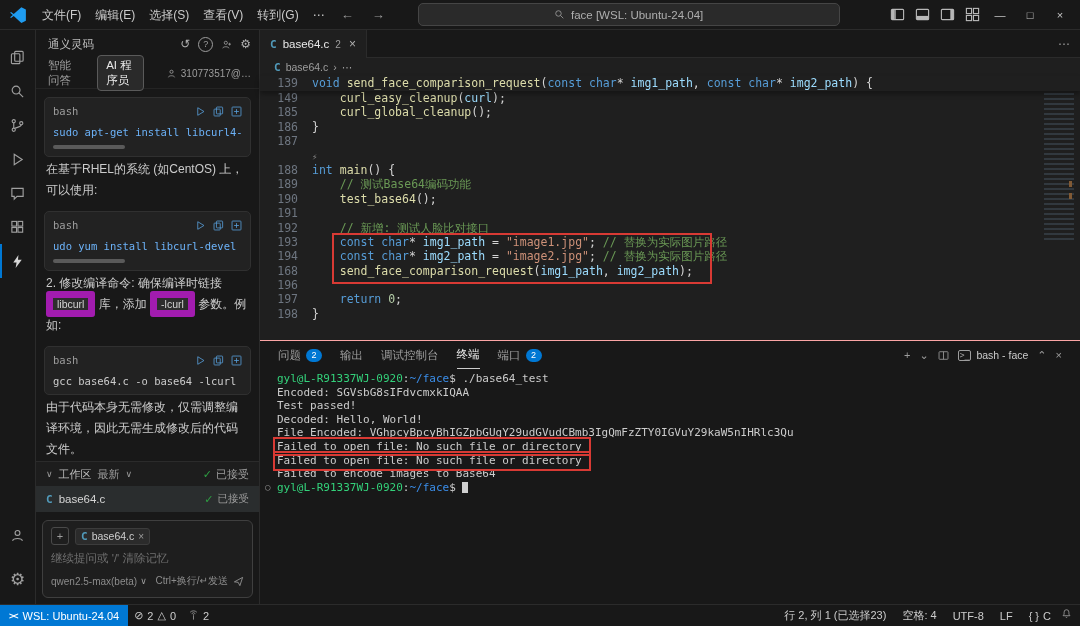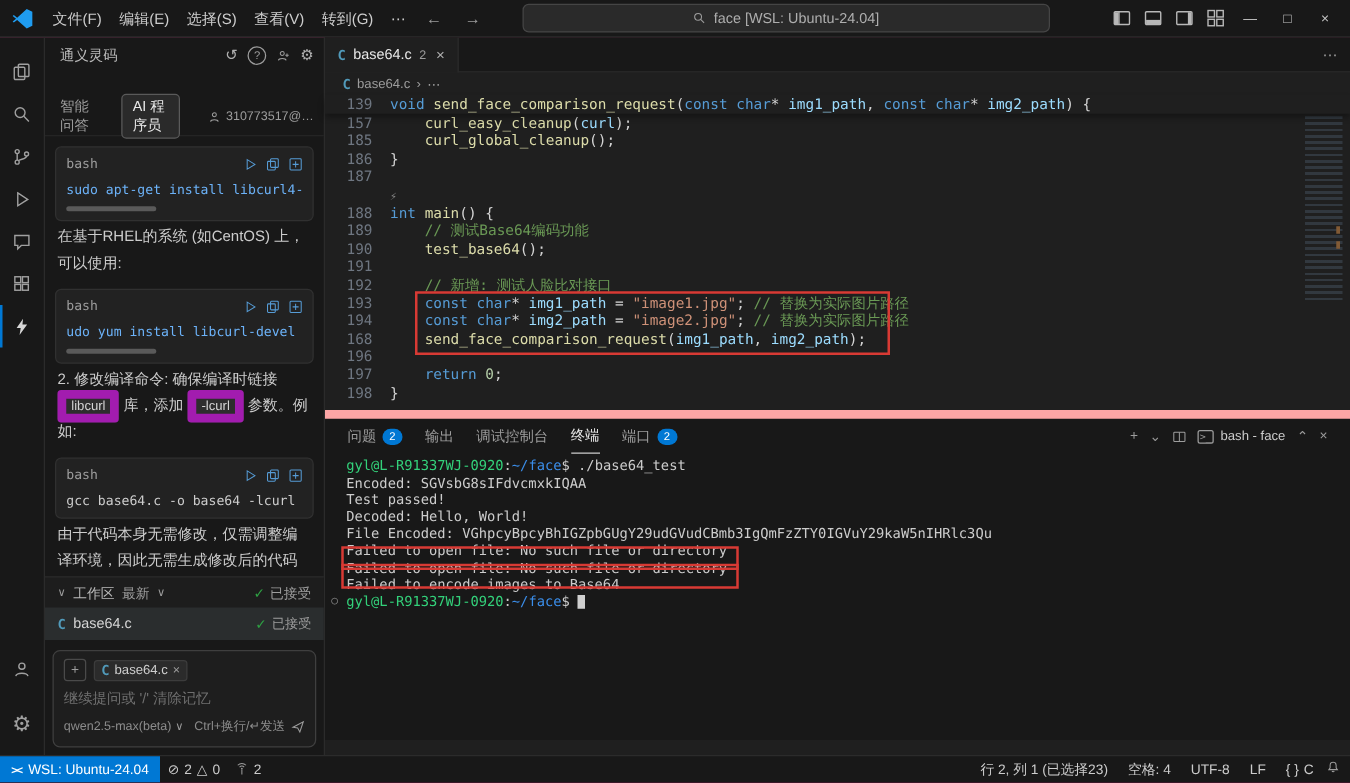--- a/index.html
+++ b/index.html
@@ -30,21 +30,21 @@
   .gear-glyph{font-size:17px;color:#b8b8b8;line-height:1;}
 
   
   .sidebar{position:absolute;left:36px;top:30px;width:224px;height:574px;background:#181818;
            border-right:1px solid #2b2b2b;box-sizing:border-box;display:flex;flex-direction:column;}
   .sb-header{height:28px;display:flex;align-items:center;padding:0 8px 0 12px;flex:none;}
   .sb-title{font-size:11.5px;color:#bbbbbb;}
   .sb-hicons{margin-left:auto;display:flex;align-items:center;gap:8px;color:#b0b0b0;}
   .sb-hicon{font-size:12px;}
   .help-circ{width:13px;height:13px;border:1px solid #9d9d9d;border-radius:50%;font-size:9px;display:flex;align-items:center;justify-content:center;color:#9d9d9d;}
-  .sb-tabs{height:30px;display:flex;align-items:center;gap:22px;padding:0 8px 0 12px;flex:none;border-bottom:1px solid #242424;margin-top:20px;}
+  .sb-tabs{height:30px;display:flex;align-items:center;gap:22px;padding:0 8px 0 12px;flex:none;border-bottom:1px solid #242424;}
   .sb-tab{color:#9d9d9d;font-size:11.5px;}
   .sb-tab.active{color:#e8e8e8;background:#2a2a2a;border:1px solid #5a5a5a;border-radius:4px;padding:2px 8px;}
   .sb-account{margin-left:auto;display:flex;align-items:center;gap:4px;color:#9d9d9d;font-size:10px;}
   .sb-content{flex:1;padding:8px 8px 4px;overflow:hidden;}
   .codeblock{background:#222222;border:1px solid #303030;border-radius:5px;padding:5px 8px 7px;}
   .cb-head{display:flex;align-items:center;height:16px;}
   .cb-lang{font-size:10.5px;color:#9d9d9d;font-family:"DejaVu Sans Mono",monospace;}
   .cb-icons{margin-left:auto;display:flex;gap:7px;}
   .cb-icons .svgs{stroke:#569cd6;}
   .cb-code{font-family:"DejaVu Sans Mono",monospace;font-size:10.5px;margin-top:7px;white-space:nowrap;overflow:hidden;color:#6cb2f8;}
@@ -95,21 +95,21 @@
   .ln{width:38px;flex:none;text-align:right;padding-right:14px;color:#6e7681;}
   .lc{white-space:pre;}
   .tk-kw{color:#569cd6}.tk-fn{color:#dcdcaa}.tk-var{color:#9cdcfe}.tk-str{color:#ce9178}
   .tk-com{color:#6a9955}.tk-num{color:#b5cea8}.tk-pl{color:#d4d4d4}
   .tk-lens{color:#808080;font-size:9px;}
   .minimap{position:absolute;right:6px;top:2px;width:30px;height:150px;opacity:.55;
            background:repeating-linear-gradient(180deg,rgba(130,165,200,.35) 0 2px,transparent 2px 5px);}
   .minimap-mark{position:absolute;right:2px;width:3px;height:6px;background:#d18b47;}
 
   
-  .panel{position:absolute;left:0;top:298px;width:820px;height:264px;background:#181818;border-top:7px solid #fca5a5;box-sizing:border-box;}
+  .panel{position:absolute;left:0;top:310px;width:820px;height:264px;background:#181818;border-top:1px solid #fca5a5;box-sizing:border-box;}
   .ptabs{height:28px;display:flex;align-items:center;gap:18px;padding:0 18px;}
   .ptab{display:flex;align-items:center;gap:5px;font-size:11.5px;color:#9d9d9d;height:27px;box-sizing:border-box;}
   .ptab.active{color:#e8e8e8;border-bottom:1.5px solid #cccccc;}
   .pbadge{background:#0078d4;color:#fff;border-radius:8px;font-size:9px;min-width:8px;height:13px;line-height:13px;
           padding:0 4px;text-align:center;}
   .panel-actions{margin-left:auto;display:flex;align-items:center;gap:9px;color:#9d9d9d;font-size:11px;}
   .term-item{display:flex;align-items:center;gap:5px;color:#cccccc;font-size:10.5px;}
   .bash-glyph{font-family:"DejaVu Sans Mono",monospace;font-size:8px;border:1px solid #9d9d9d;border-radius:2px;padding:0 1px;color:#9d9d9d;}
   .terminal{position:absolute;left:17px;top:31px;width:780px;}
   .term-line{position:relative;height:13.6px;line-height:13.6px;white-space:pre;
@@ -401,21 +401,21 @@
     </div>
     <div class="sticky">
       <div class="code-line">
         <span class="ln">139</span>
         <span class="lc"><span class="tk-kw">void </span><span class="tk-fn">send_face_comparison_request</span><span class="tk-pl">(</span><span class="tk-kw">const char</span><span class="tk-pl">* </span><span class="tk-var">img1_path</span><span class="tk-pl">, </span><span class="tk-kw">const char</span><span class="tk-pl">* </span><span class="tk-var">img2_path</span><span class="tk-pl">) {</span></span>
       </div>
     </div>
     <div class="code-pane">
       <div id="codeLines">
           <div class="code-line">
-            <span class="ln">157</span>
+            <span class="ln">149</span>
             <span class="lc"><span class="tk-pl">    </span><span class="tk-fn">curl_easy_cleanup</span><span class="tk-pl">(</span><span class="tk-var">curl</span><span class="tk-pl">);</span></span>
           </div>
           <div class="code-line">
             <span class="ln">185</span>
             <span class="lc"><span class="tk-pl">    </span><span class="tk-fn">curl_global_cleanup</span><span class="tk-pl">();</span></span>
           </div>
           <div class="code-line">
             <span class="ln">186</span>
             <span class="lc"><span class="tk-pl">}</span></span>
           </div>

